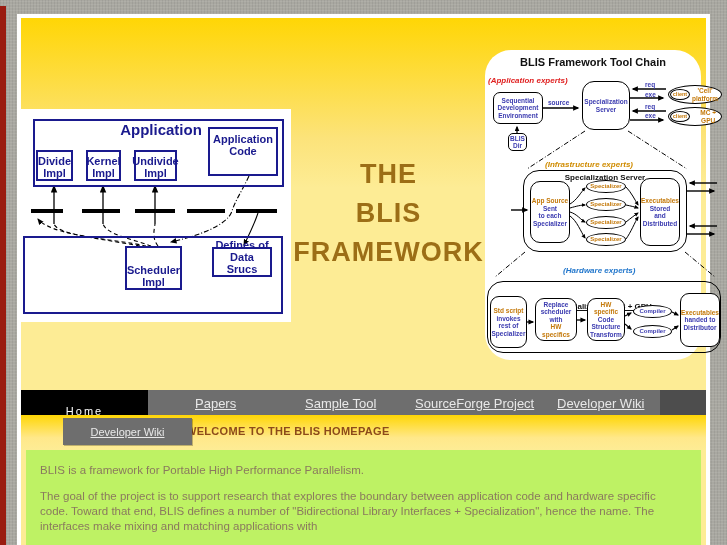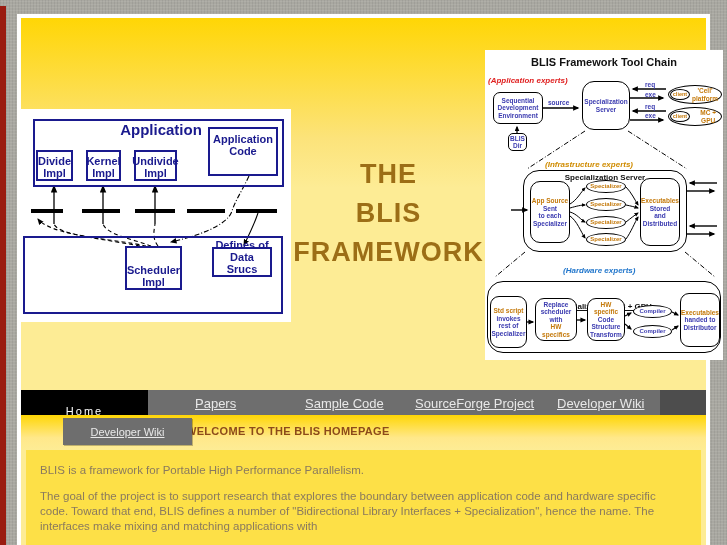--- a/index.html
+++ b/index.html
@@ -18,21 +18,21 @@
   .hero{position:absolute;left:250px;top:137px;width:235px;text-align:center;
     font-size:27px;line-height:39px;font-weight:bold;color:#9c6e16;white-space:pre-line;letter-spacing:1px;}
   
   .left-diagram{position:absolute;left:0;top:91px;width:270px;height:213px;background:#fff;}
   .left-diagram .arrows{position:absolute;left:0;top:0;}
   .ld-box{position:absolute;border:2px solid #1a1a8e;background:transparent;box-sizing:border-box;}
   .ld-text{color:#1a1a8e;font-weight:bold;font-size:11px;line-height:12px;text-align:center;white-space:pre-line;}
   .ld-cell{display:flex;align-items:flex-end;justify-content:center;}
   .ld-title{position:absolute;color:#1a1a8e;font-weight:bold;font-size:15px;text-align:center;}
   
-  .right-diagram{position:absolute;left:485px;top:50px;width:238px;height:310px;background:#fff;z-index:6;}
+  .right-diagram{position:absolute;left:485px;top:50px;width:216px;height:310px;background:#fff;z-index:6;border-radius:26px;}
   .rd-title{position:absolute;left:0;right:0;top:6px;text-align:center;font-size:11px;font-weight:bold;color:#111;}
   .rd-label{position:absolute;font-size:8px;font-weight:bold;font-style:italic;white-space:nowrap;}
   .rd-box{position:absolute;border:1px solid #000;border-radius:7px;box-sizing:border-box;
     display:flex;align-items:center;justify-content:center;text-align:center;background:#fff;}
   .rd-big{border-radius:16px;background:transparent;}
   .rd-oval{border-radius:50%;}
   .rd-t{font-size:6.5px;line-height:7.5px;font-weight:bold;white-space:pre-line;}
   .blue{color:#3b3bb0;}
   .orange{color:#c4790a;}
   .rd-sec-title{position:absolute;text-align:center;font-size:8px;font-weight:bold;color:#111;white-space:nowrap;}
@@ -46,21 +46,21 @@
   .nav-dark{position:absolute;right:0;top:0;width:46px;height:27px;background:#4d4d4d;}
   
   .welcome-band{position:relative;height:37px;
     background:linear-gradient(#ffd605,#ffe88a 65%,#fdec95);}
   .dropdown{position:absolute;left:42px;top:3px;width:129px;height:27px;background:#6e6e6e;
     display:flex;align-items:center;justify-content:center;box-shadow:1px 1px 0 rgba(0,0,0,.25);}
   .dropdown a{color:#e8e8e8;font-size:11px;text-decoration:underline;cursor:pointer;}
   .welcome-text{position:absolute;left:165px;top:10px;font-size:11px;font-weight:bold;color:#8c4a1a;letter-spacing:.3px;}
   
   .content{flex:1;background:#fdec95;}
-  .content-inner{background:#fde047;margin:0 5px;height:100%;box-sizing:border-box;padding:13px 26px 0 14px;}
+  .content-inner{background:#bef264;margin:0 5px;height:100%;box-sizing:border-box;padding:13px 26px 0 14px;}
   .content-inner p{margin:0 0 11px 0;font-size:11.5px;line-height:15px;color:#8a7a5e;}
   svg{display:block;}
 </style>
 </head>
 <body>
 
 <div id="stage">
   <div class="maroon-strip"></div>
 
   <div class="page">
@@ -121,21 +121,21 @@
         <div class="ld-box ld-cell" style="left:191px;top:138px;width:60px;height:30px;">
           <span class="ld-text">Defines of
 Data Srucs</span>
         </div>
       </div>
     </div>
 
     <div class="navbar">
       <div class="nav-home">Home</div>
       <a class="nav-link" style="left:174px;">Papers</a>
-      <a class="nav-link" style="left:284px;">Sample Code</a>
+      <a class="nav-link" style="left:284px;">Sample Tool</a>
       <a class="nav-link" style="left:394px;">SourceForge Project</a>
       <a class="nav-link" style="left:536px;">Developer Wiki</a>
       <div class="nav-dark"></div>
     </div>
 
     <div class="welcome-band">
       <div class="welcome-text">WELCOME TO THE BLIS HOMEPAGE</div>
       <div class="dropdown">
         <a>Developer Wiki</a>
       </div>

